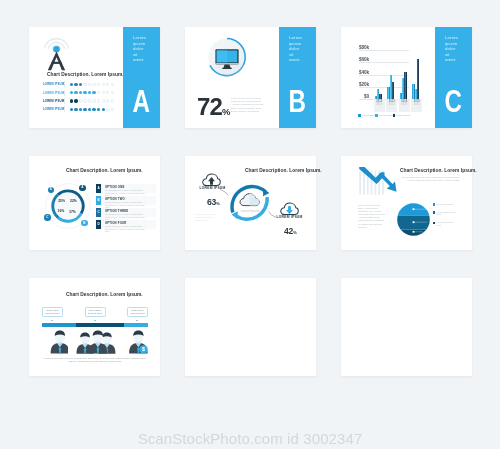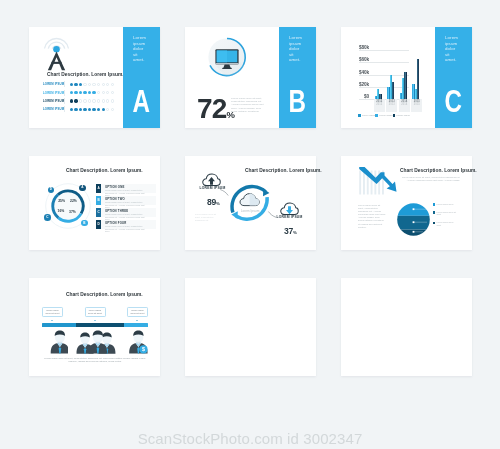--- a/index.html
+++ b/index.html
@@ -38,21 +38,21 @@
   .dotRow{display:flex;align-items:center;height:8.4px;}
   .dotRow .rl{width:19px;text-align:center;font-size:2.85px;font-weight:bold;letter-spacing:.1px;white-space:nowrap;}
   .dotRow .sep{width:.8px;height:6px;background:#e3eaee;margin:0 5px 0 2px;}
   .dotRow .dots{display:flex;gap:1.15px;}
   .dotRow .dot{width:3.4px;height:3.4px;border-radius:50%;flex:none;}
   .dotRow .dot.off{background:transparent;border:.45px solid #e0eaf0;box-sizing:border-box;}
 
   
   #c2 .ringB{position:absolute;left:18px;top:6px;}
   .pctB{position:absolute;left:12px;top:68px;color:#2b3338;font-family:"Liberation Sans",sans-serif;white-space:nowrap;line-height:1;}
-  .pctB .pnum{font-size:28px;font-weight:bold;letter-spacing:-.8px;}
+  .pctB .pnum{font-size:24px;font-weight:bold;letter-spacing:-.8px;}
   .pctB .psym{font-size:9.5px;font-weight:bold;}
   .bodyB{position:absolute;left:46px;top:70px;width:33px;font-size:2.5px;line-height:3.2px;color:#b6bec3;}
 
   
   .barChart{position:absolute;left:0;top:0;width:94px;height:101px;}
   .barChart{-webkit-font-smoothing:antialiased;}
   .barChart .yaxis{position:absolute;left:0px;top:23px;width:28px;height:49px;}
   .barChart .yt{position:absolute;right:0;font-size:4.7px;font-weight:bold;color:#4f575d;white-space:nowrap;transform:translateY(-100%);letter-spacing:-.1px;}
   .barChart .grid{position:absolute;left:0px;top:23px;width:67.5px;height:49px;}
   .barChart .gl{position:absolute;left:17.8px;right:0;height:.75px;background:#e4e8ea;}
@@ -405,28 +405,28 @@
         <path d="M25.6 17.6 C28.6 17.6 31.2 19.8 31.6 22.6 C33.6 22.6 35.2 24.2 35.2 26.0 C35.2 27.9 33.8 29.6 31.4 29.6 L25.6 29.6 Z" fill="#dde9f1"></path>
       </g>
       <text class="ctr" x="26" y="35.6" text-anchor="middle" font-size="3.2" fill="#b7c0c6" font-family="Liberation Sans, sans-serif">Lorem Ipsum</text>
     </svg>
 
     <svg class="cUp" width="18" height="13" viewBox="0 0 18 13">
       <path d="M4.4 11.8 C2.0 11.8 .7 10.2 .7 8.5 C.7 6.9 2.1 5.4 4.0 5.4 C4.4 2.6 6.8 .8 9.5 .8 C12.2 .8 14.6 2.8 15.0 5.4 C16.8 5.4 17.3 6.9 17.3 8.5 C17.3 10.3 16.0 11.8 13.8 11.8 Z" fill="#fff" stroke="#2b3b45" stroke-width=".95" stroke-linejoin="round"></path>
       <path d="M9.0 3.6 L12.3 7.6 L10.4 7.6 L10.4 11.0 L7.6 11.0 L7.6 7.6 L5.7 7.6 Z" fill="#2b3b45"></path>
     </svg>
     <div class="lblE lblL">LOREM IPSUM</div>
-    <div class="pctE pctL"><span class="pn">89</span><span class="ps">%</span></div>
+    <div class="pctE pctL"><span class="pn">63</span><span class="ps">%</span></div>
 
     <svg class="cDn" width="18" height="13" viewBox="0 0 18 13">
       <path d="M4.4 11.8 C2.0 11.8 .7 10.2 .7 8.5 C.7 6.9 2.1 5.4 4.0 5.4 C4.4 2.6 6.8 .8 9.5 .8 C12.2 .8 14.6 2.8 15.0 5.4 C16.8 5.4 17.3 6.9 17.3 8.5 C17.3 10.3 16.0 11.8 13.8 11.8 Z" fill="#fff" stroke="#2b3b45" stroke-width=".95" stroke-linejoin="round"></path>
       <path d="M9.0 11.4 L5.7 7.4 L7.6 7.4 L7.6 4.0 L10.4 4.0 L10.4 7.4 L12.3 7.4 Z" fill="#35ade4"></path>
     </svg>
     <div class="lblE lblR">LOREM IPSUM</div>
-    <div class="pctE pctR"><span class="pn">37</span><span class="ps">%</span></div>
+    <div class="pctE pctR"><span class="pn">42</span><span class="ps">%</span></div>
 
     <svg class="connE" width="131" height="94" viewBox="0 0 131 94">
       <path d="M35.2 33.5 C38.8 34.8 41.2 36.6 43.2 39.5" stroke="#6b767d" stroke-width=".55" fill="none"></path>
       <path d="M91.5 61.5 C87.8 60.2 85.4 58.4 83.4 55.5" stroke="#6b767d" stroke-width=".55" fill="none"></path>
     </svg>
     <div class="bodyE lorem">Lorem ipsum dolor sit amet, consectetuer adipiscing elit.</div>
   </div>
   <div class="card" id="c6">
     <svg class="declF" width="40" height="32" viewBox="0 0 40 32">
       <g fill="#e5edf2">

